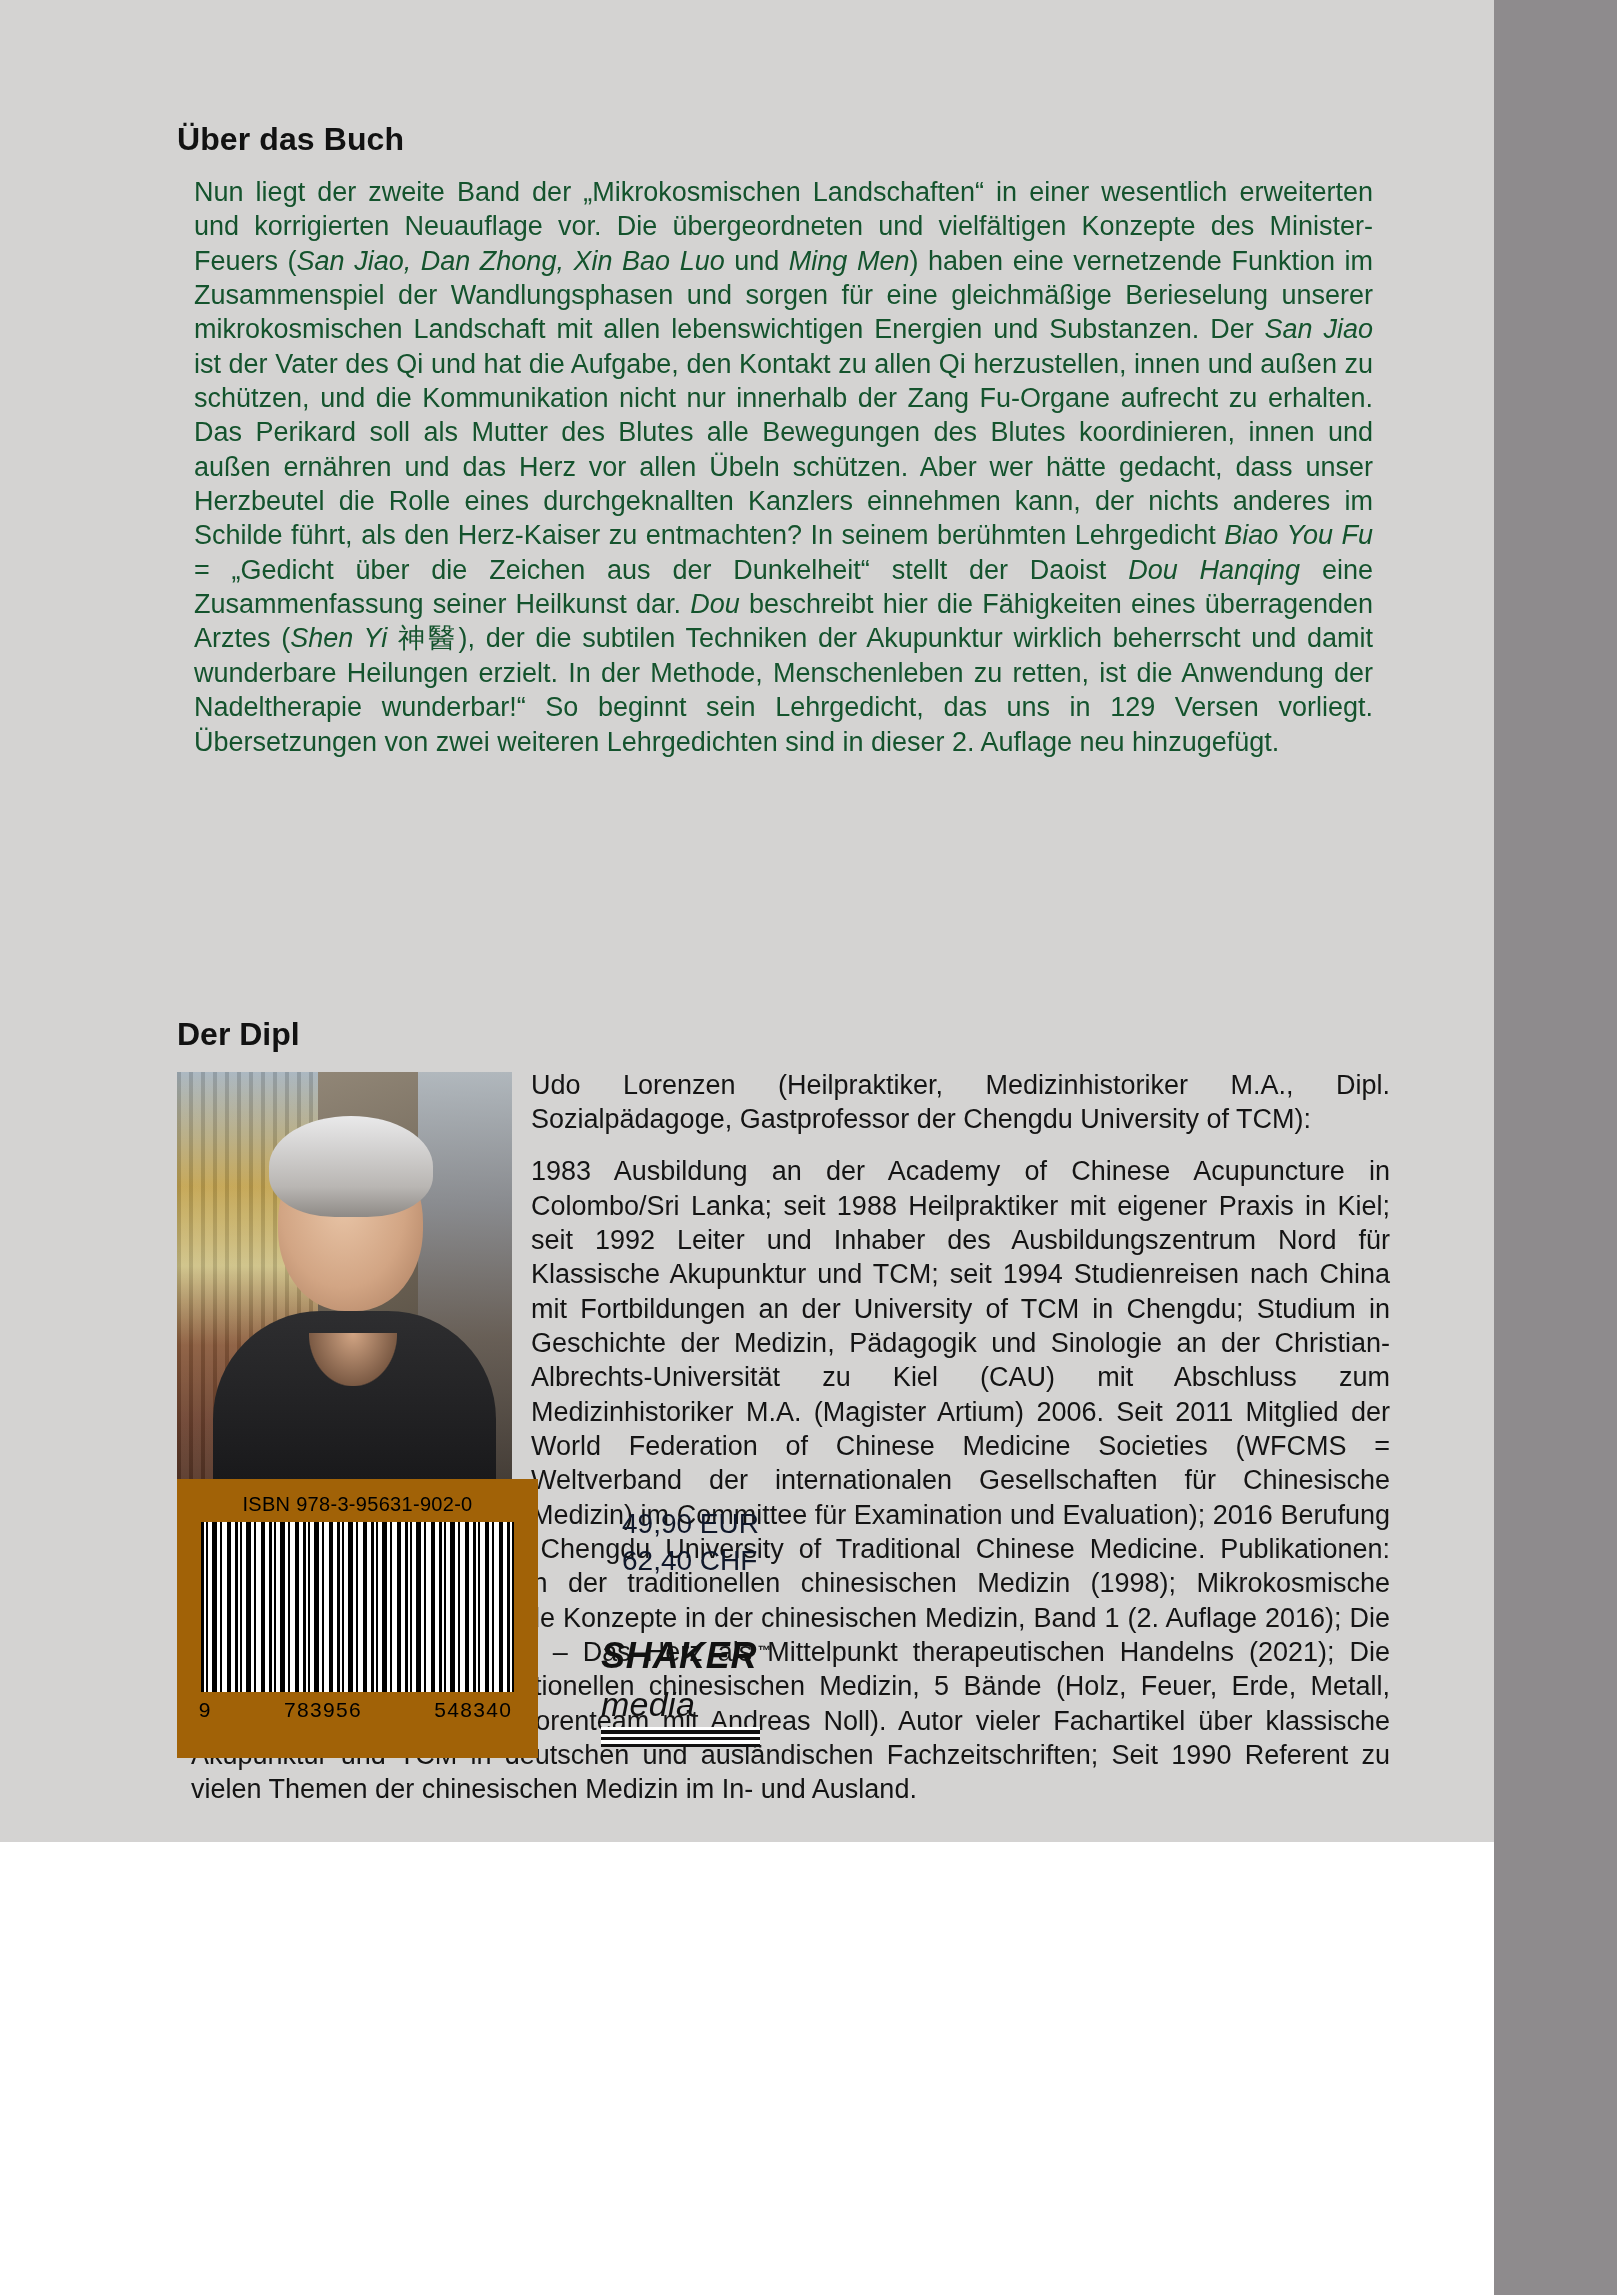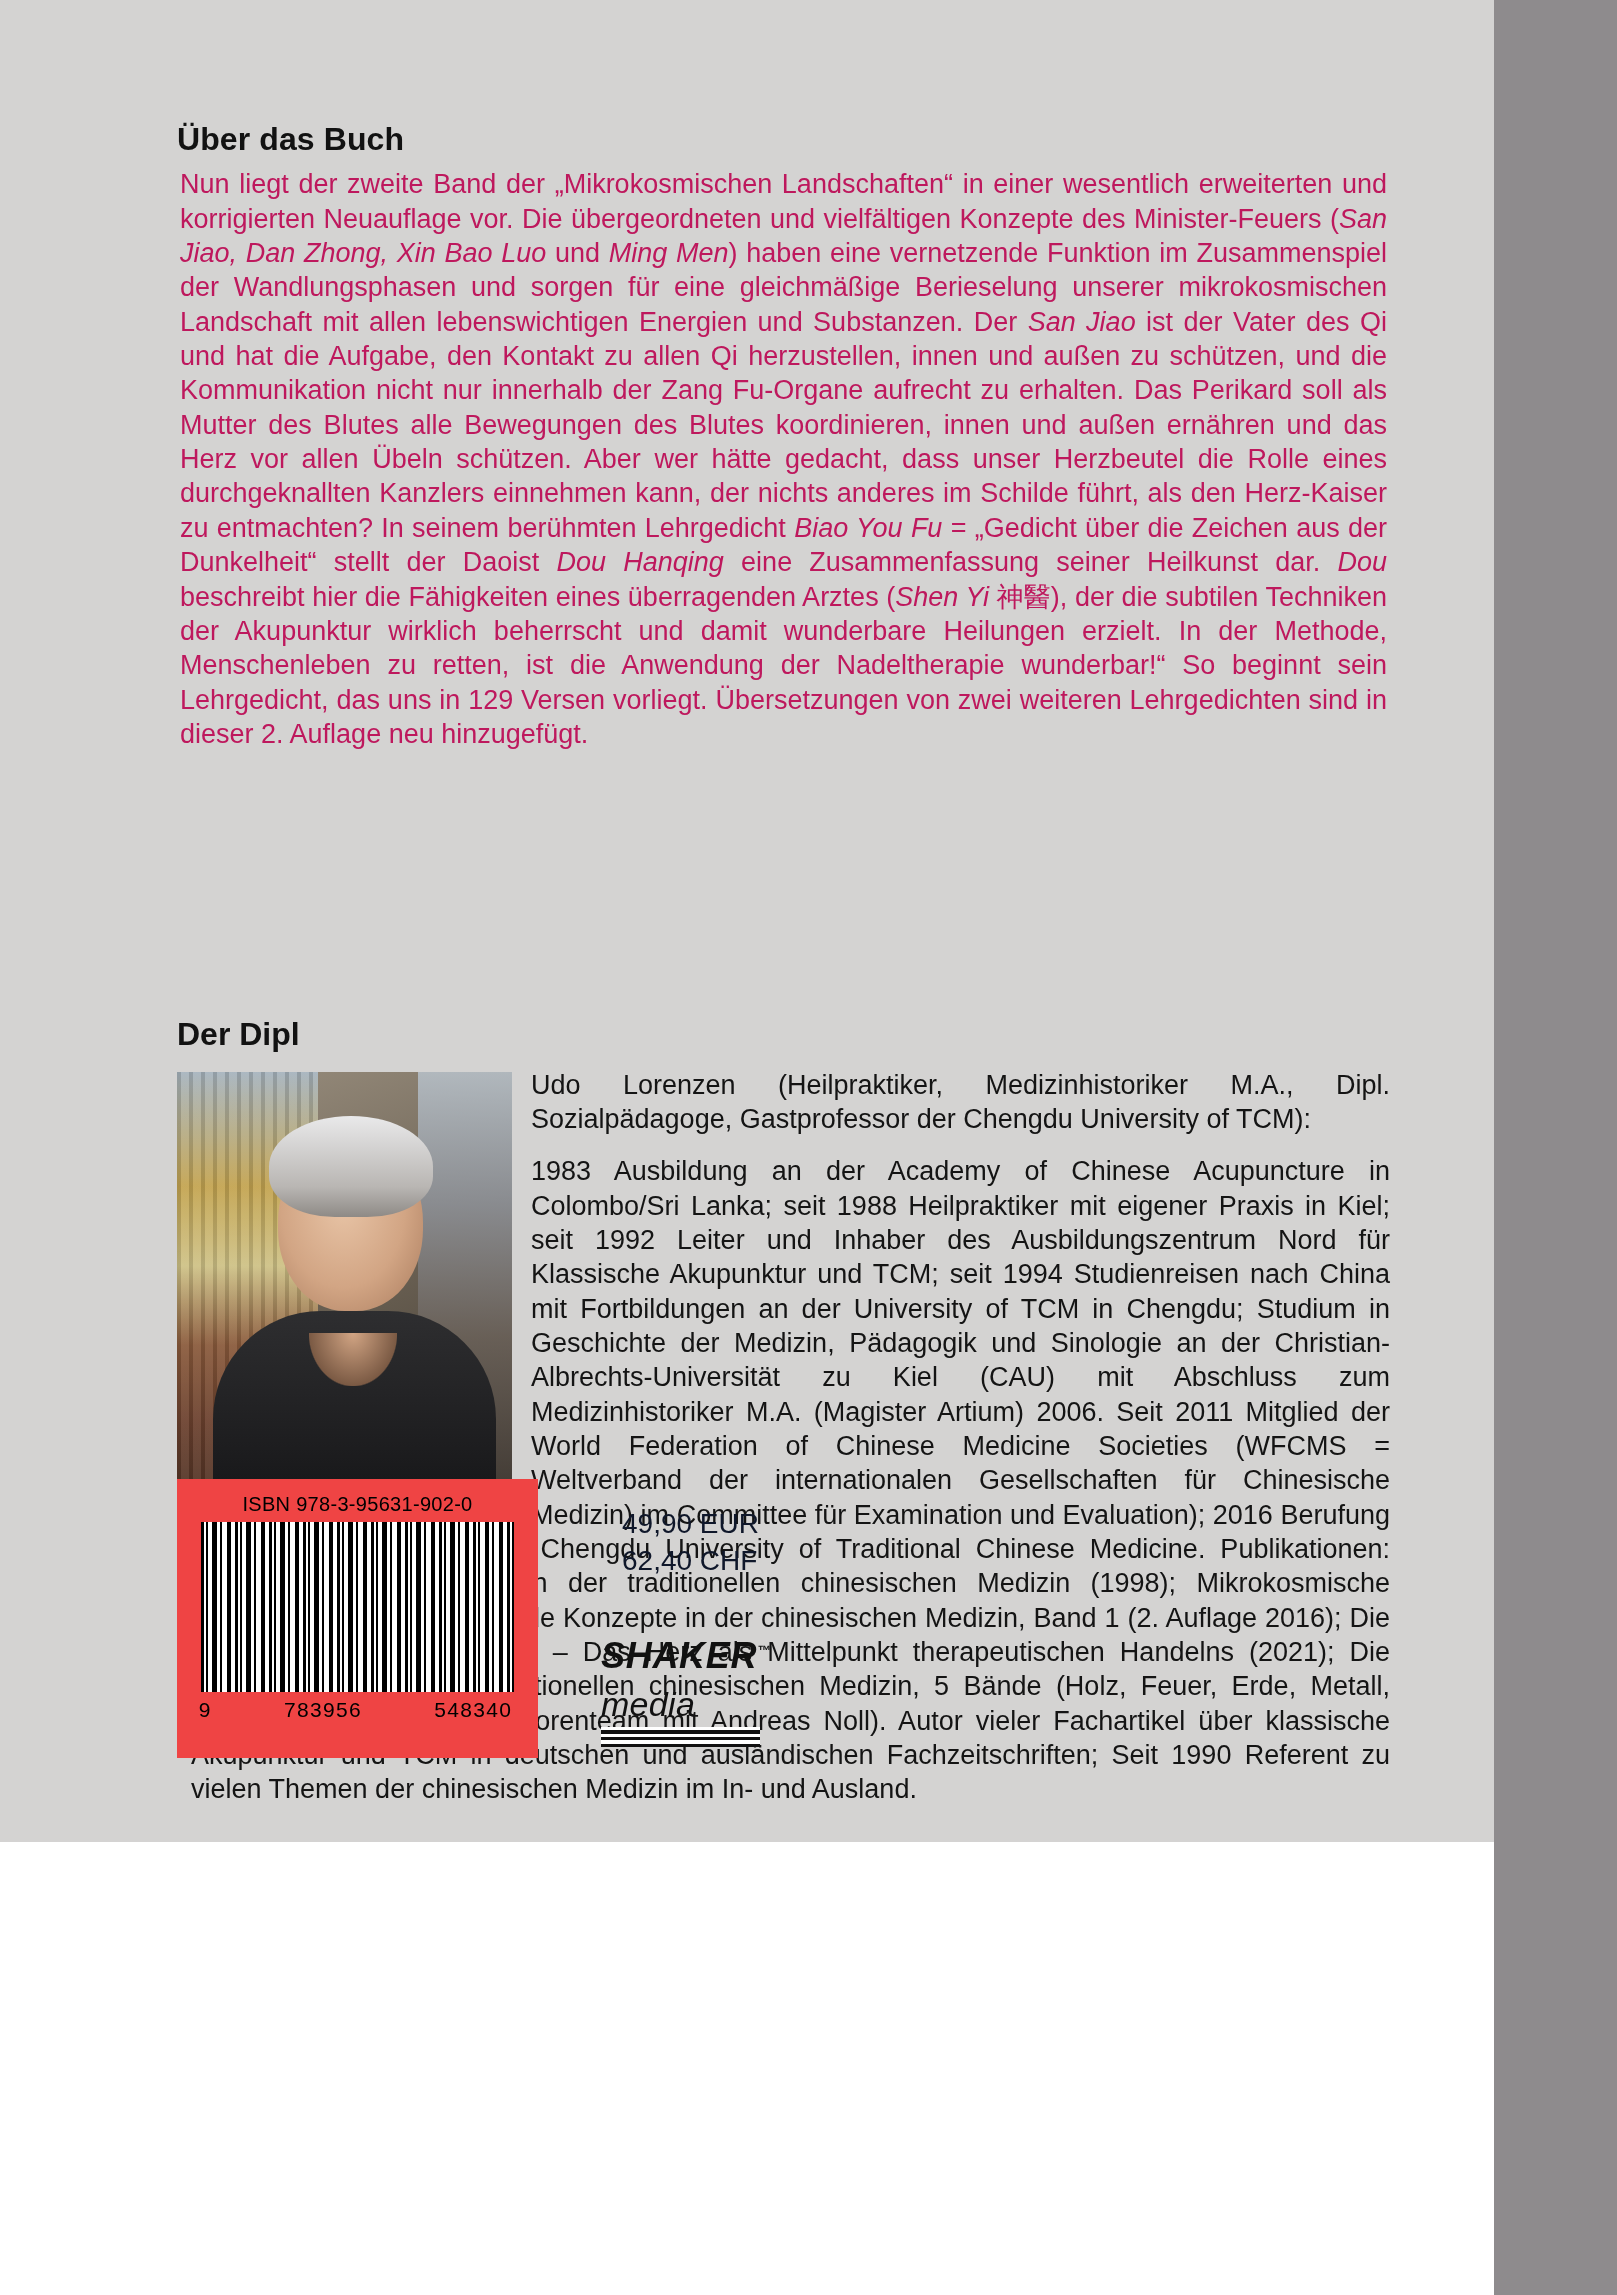--- a/index.html
+++ b/index.html
@@ -38,22 +38,22 @@
   h2.section-title {
     font-size: 32px;
     font-weight: bold;
     color: #121212;
     margin: 0 0 9.4px 0;
     letter-spacing: 0.1px;
   }
   p.body-text {
     font-size: 27px;
     line-height: 1.272;
-    color: #be185d;
-    margin: 3px;
+    color: #14532d;
+    margin: 17px;
     text-align: justify;
     text-justify: inter-word;
     hyphens: manual;
   }
 
   .author-section {
     position: absolute;
     left: 177px;
     top: 1016px;
     width: 1213px;
@@ -136,21 +136,21 @@
     bottom: 80px;
     width: 1280px;
     height: 283px;
   }
   .barcode-box {
     position: absolute;
     left: 0;
     top: 0;
     width: 361px;
     height: 279px;
-    background: #ef4444;
+    background: #a16207;
     box-sizing: border-box;
     padding: 13.5px 15px 6.7px 15px;
   }
   .isbn-text {
     text-align: center;
     font-size: 20px;
     color: #000;
     letter-spacing: 0.3px;
     margin-bottom: 6.7px;
   }

